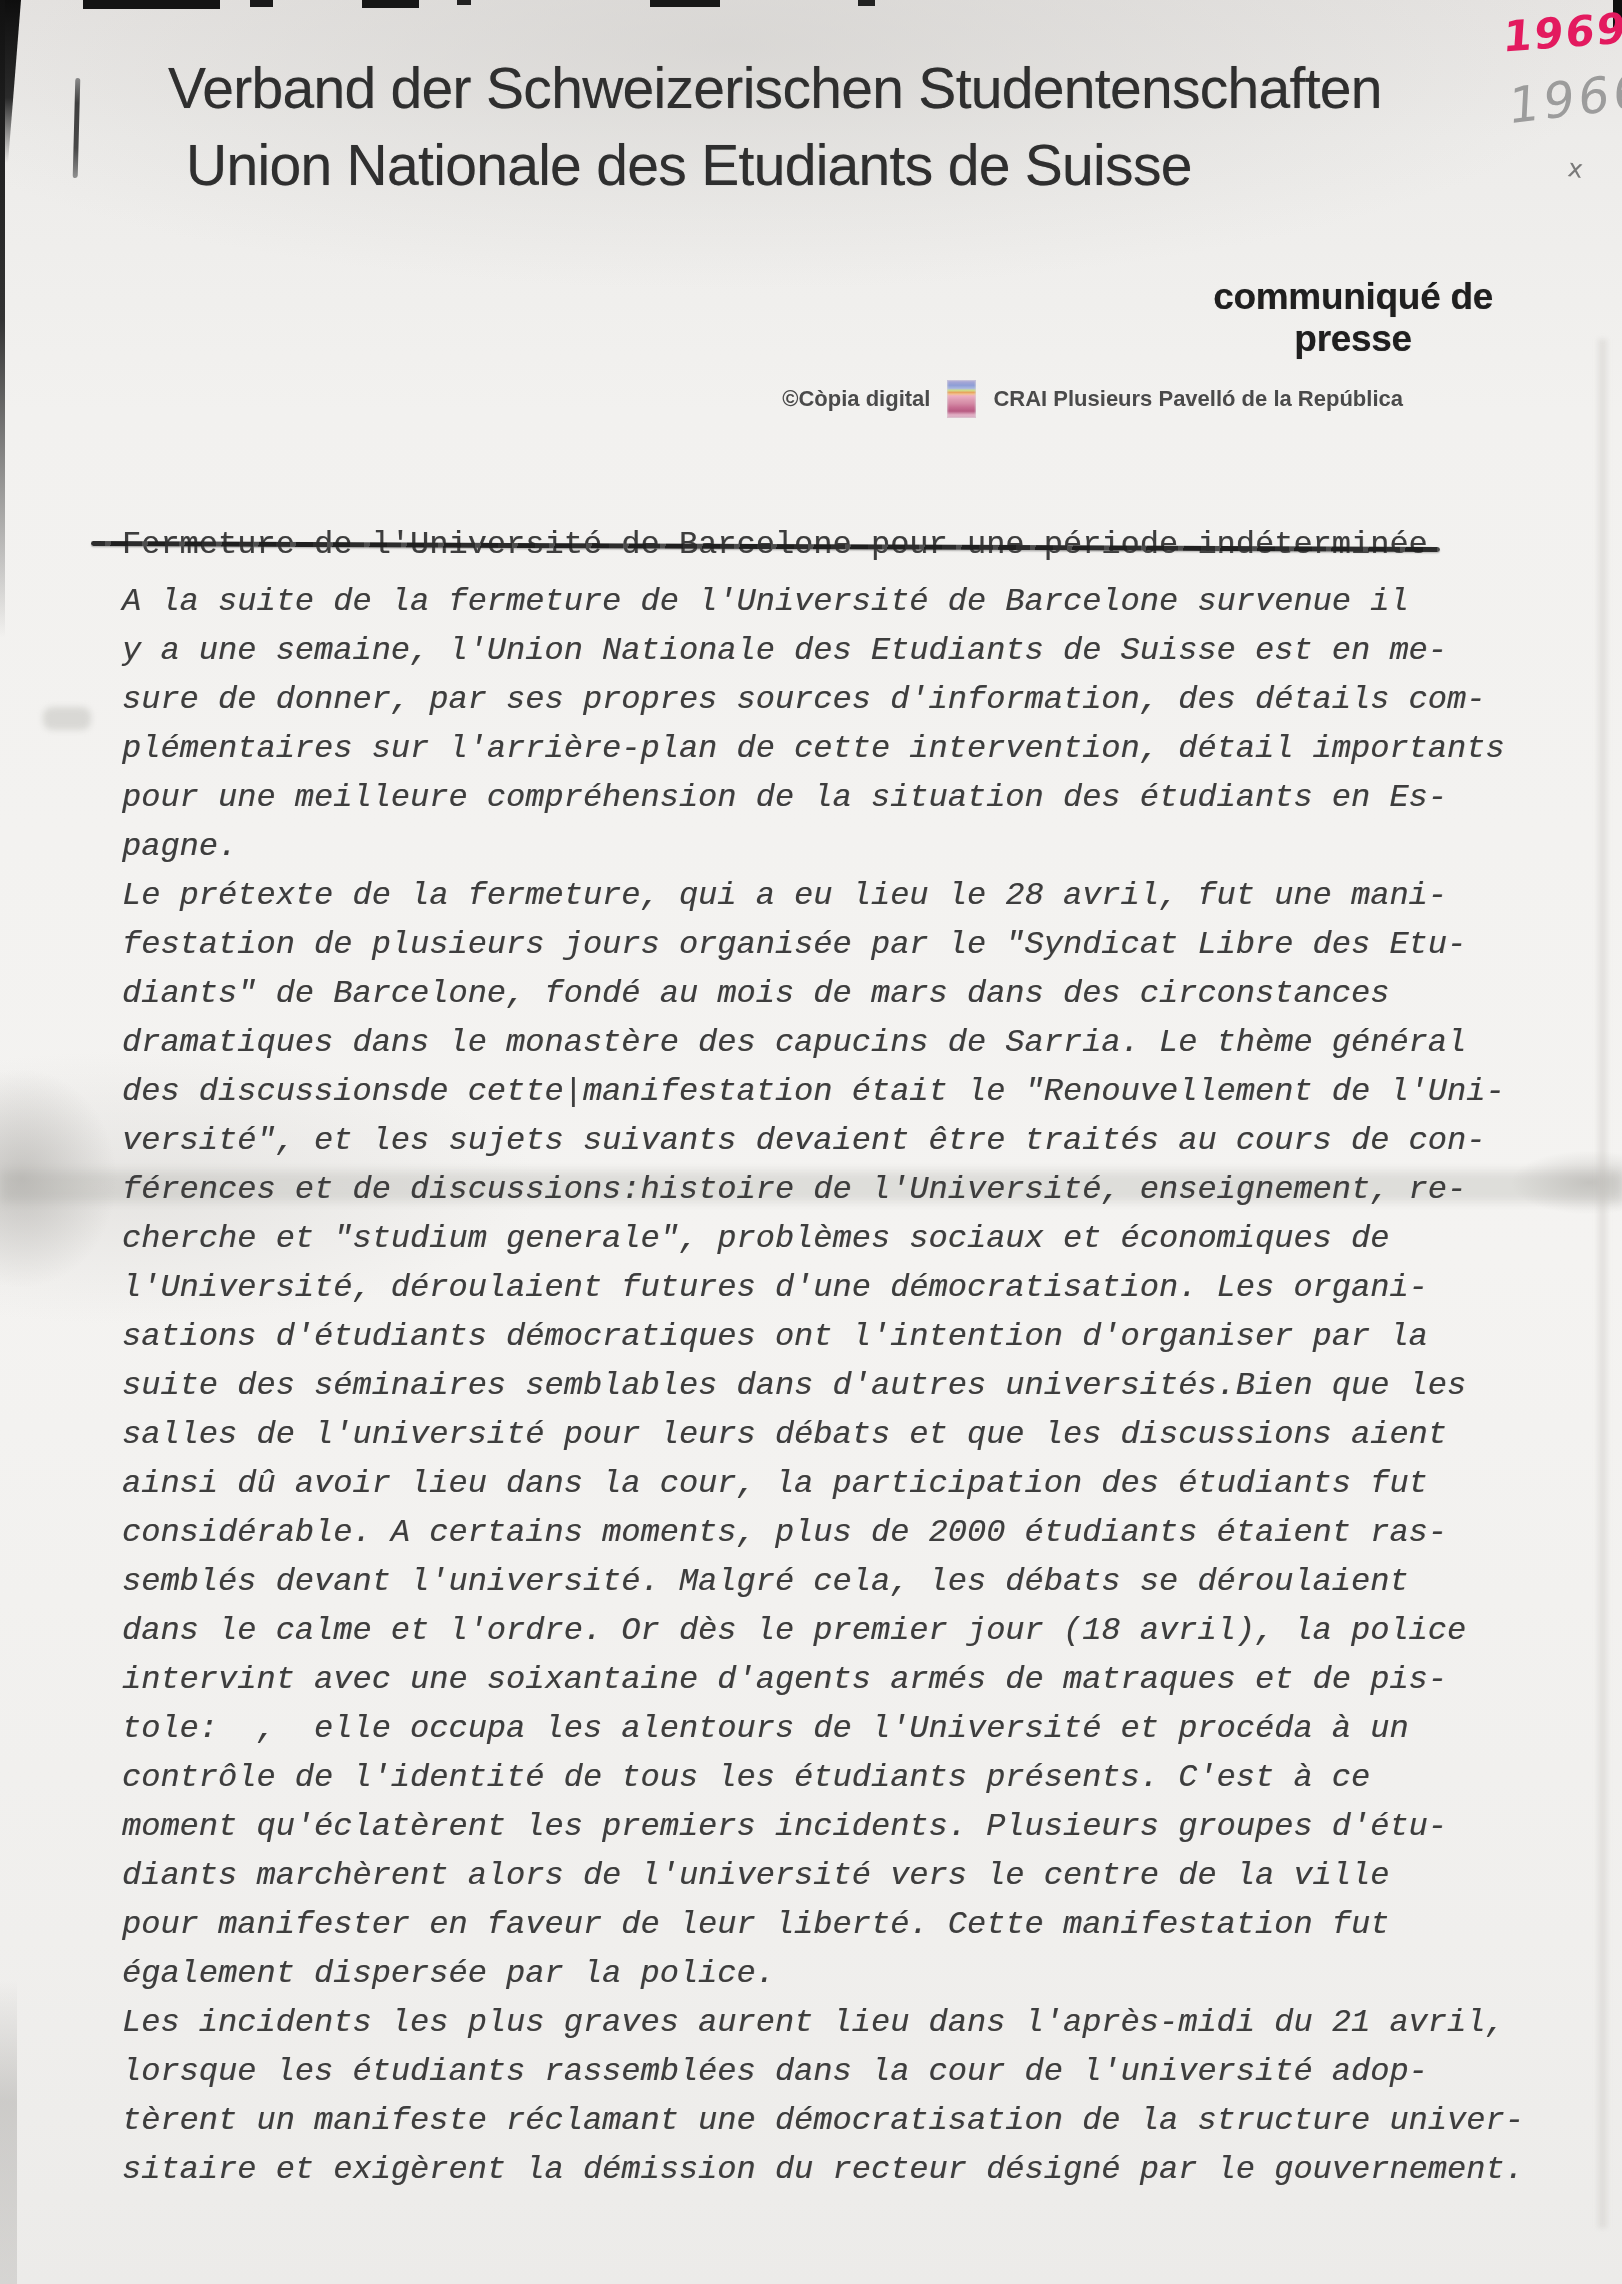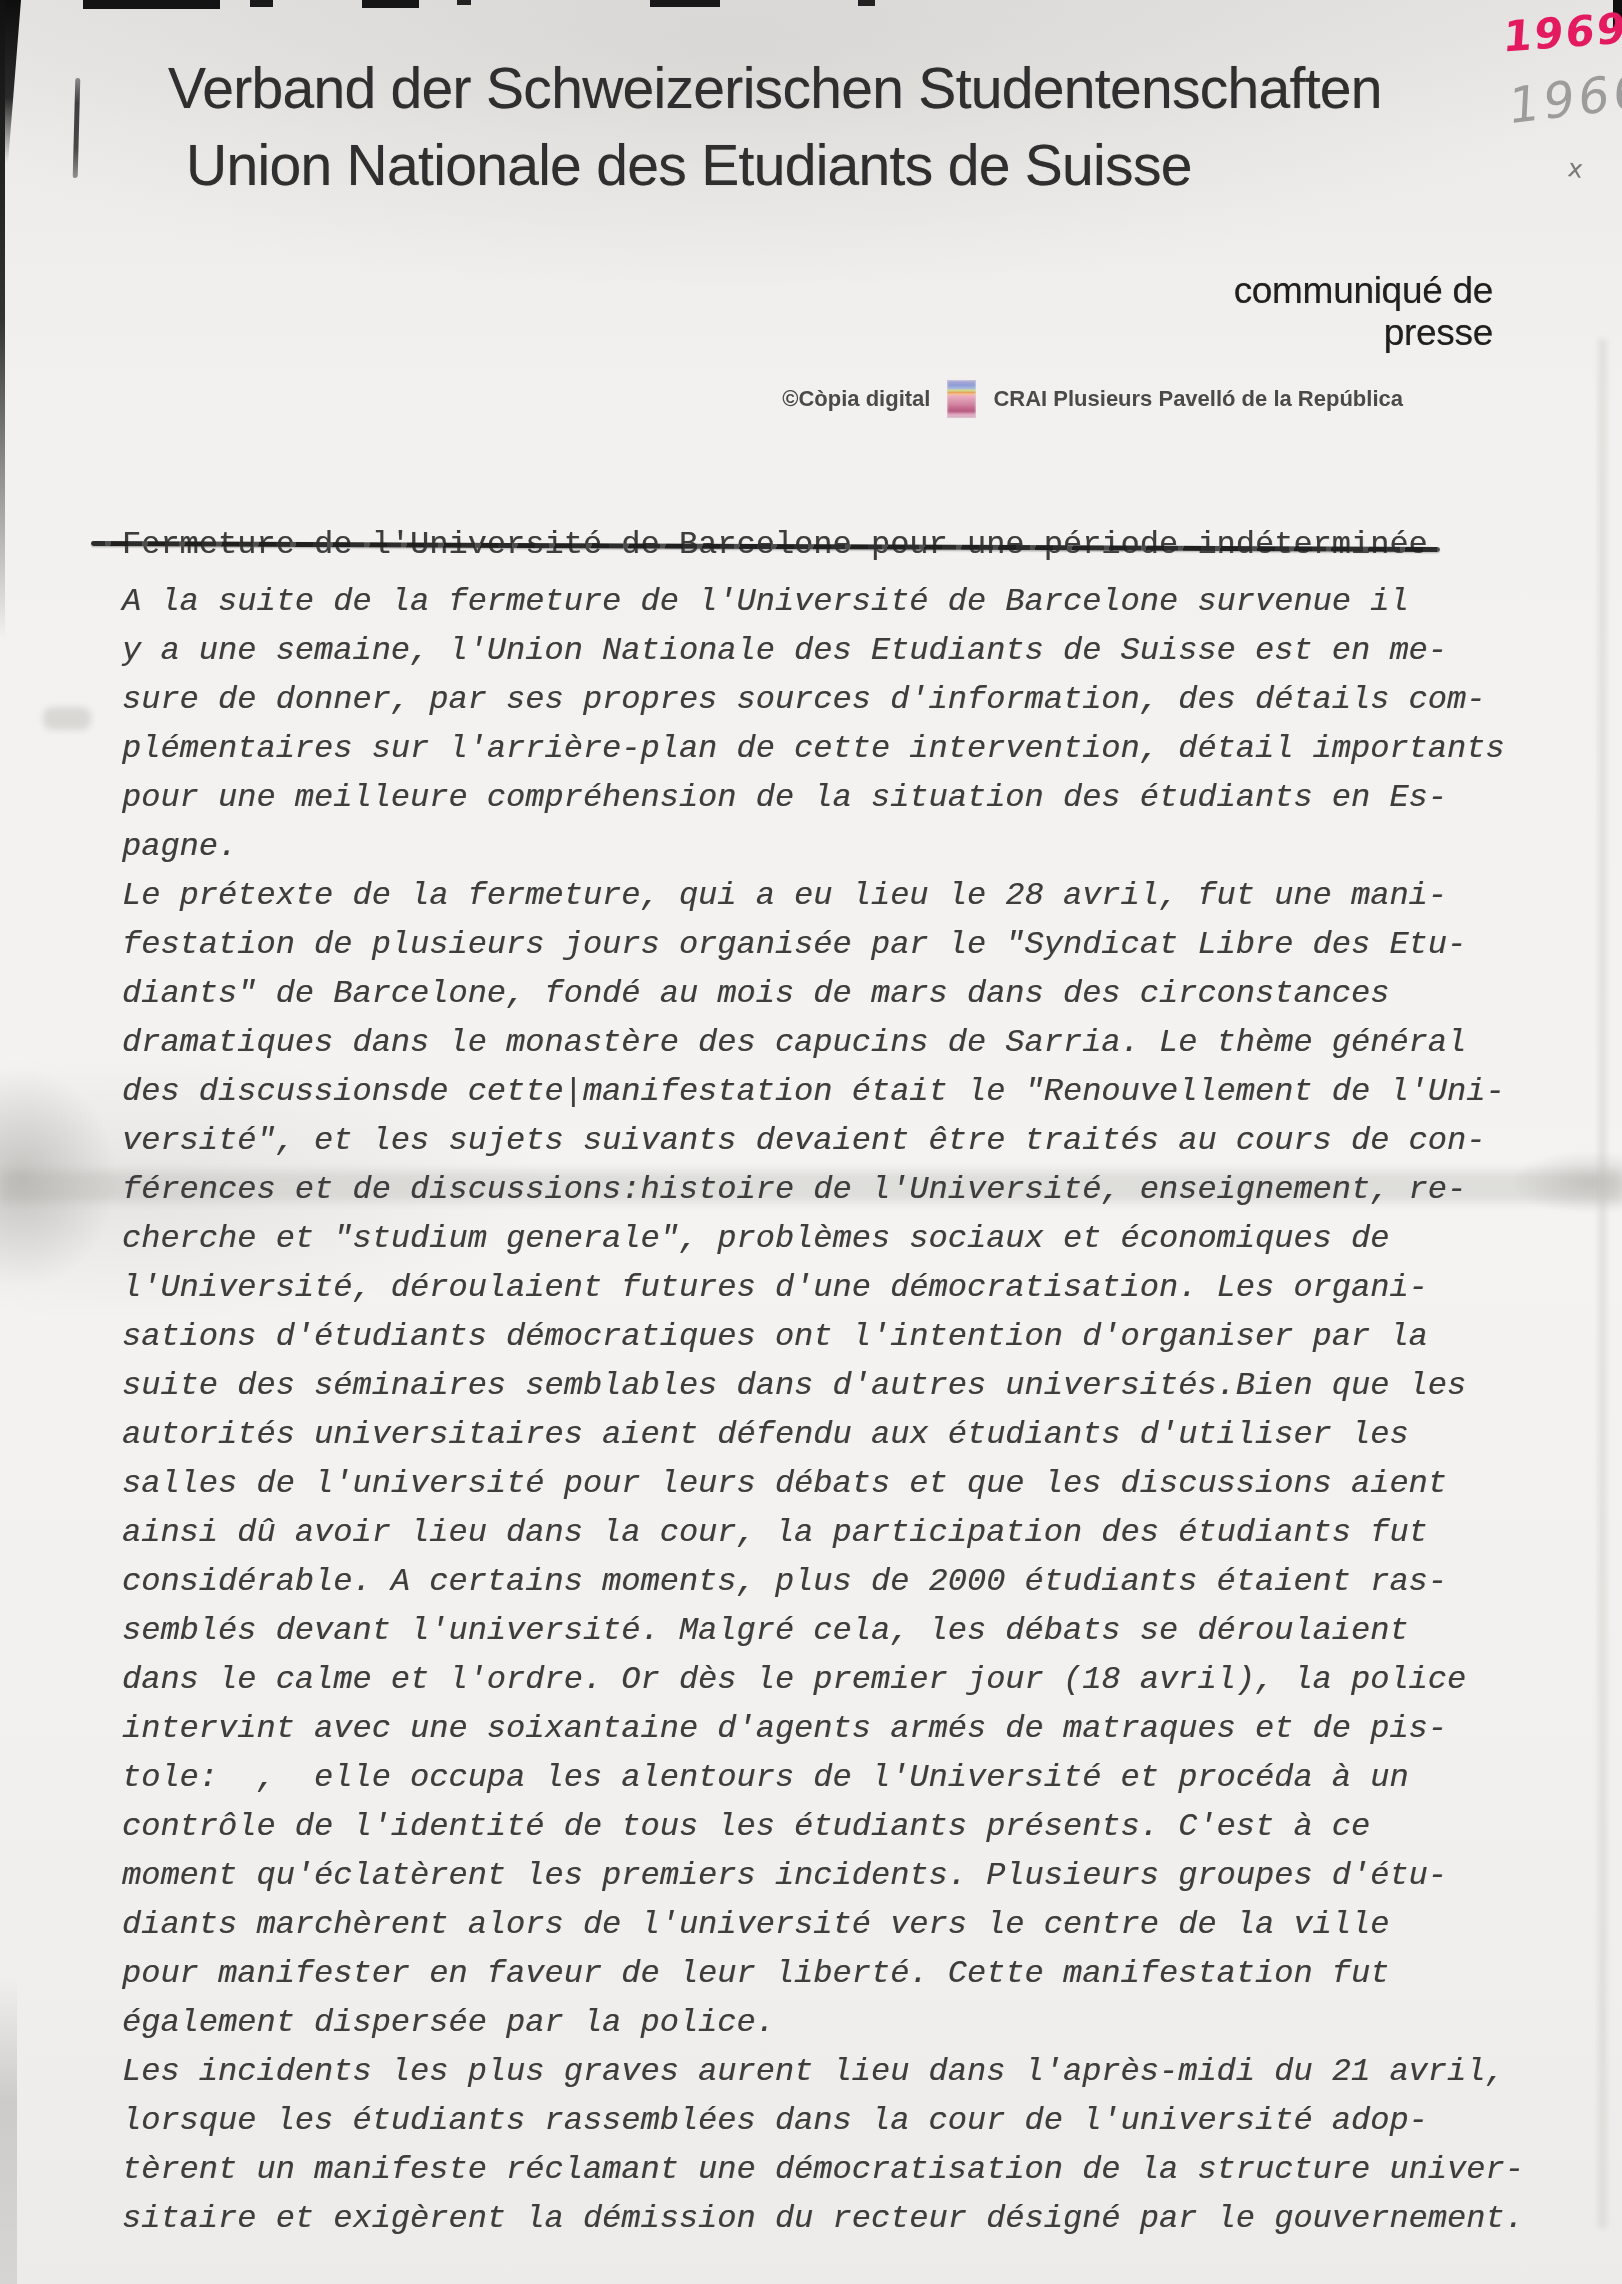--- a/index.html
+++ b/index.html
@@ -39,22 +39,22 @@
     position:absolute;left:1568px;top:154px;
     font-size:25px;color:#7a7a7a;transform:rotate(8deg);
     font-family:"DejaVu Sans",sans-serif;
   }
   .pen-stroke{
     position:absolute;left:74px;top:78px;width:4.6px;height:100px;
     background:linear-gradient(180deg,#8a8a8a,#3f3f3f 25%,#474747 70%,#909090);
     border-radius:2.6px;transform:rotate(1.5deg);
   }
   .press{
-    position:absolute;right:130px;top:270px;
-    text-align:right;font-size:37px;font-weight:normal;line-height:42px;
+    position:absolute;right:130px;top:276px;
+    text-align:center;font-size:37px;font-weight:bold;line-height:42px;
     color:#1f1f1f;letter-spacing:-0.3px;white-space:nowrap;
     text-shadow:0 0 0.7px rgba(0,0,0,.5);
   }
   .watermark{
     position:absolute;right:220px;top:380px;
     display:flex;align-items:center;gap:17px;
     font-size:22px;font-weight:bold;color:#4a4a4a;white-space:nowrap;
   }
   .crai-logo{
     display:inline-block;width:29px;height:38px;
@@ -184,21 +184,20 @@
       <div class="body-line">festation de plusieurs jours organisée par le "Syndicat Libre des Etu-</div>
       <div class="body-line">diants" de Barcelone, fondé au mois de mars dans des circonstances</div>
       <div class="body-line">dramatiques dans le monastère des capucins de Sarria. Le thème général</div>
       <div class="body-line">des discussionsde cette|manifestation était le "Renouvellement de l'Uni-</div>
       <div class="body-line">versité", et les sujets suivants devaient être traités au cours de con-</div>
       <div class="body-line">férences et de discussions:histoire de l'Université, enseignement, re-</div>
       <div class="body-line">cherche et "studium generale", problèmes sociaux et économiques de</div>
       <div class="body-line">l'Université, déroulaient futures d'une démocratisation. Les organi-</div>
       <div class="body-line">sations d'étudiants démocratiques ont l'intention d'organiser par la</div>
       <div class="body-line">suite des séminaires semblables dans d'autres universités.Bien que les</div>
-      <div class="body-line">autorités universitaires aient défendu aux étudiants d'utiliser les</div>
       <div class="body-line">salles de l'université pour leurs débats et que les discussions aient</div>
       <div class="body-line">ainsi dû avoir lieu dans la cour, la participation des étudiants fut</div>
       <div class="body-line">considérable. A certains moments, plus de 2000 étudiants étaient ras-</div>
       <div class="body-line">semblés devant l'université. Malgré cela, les débats se déroulaient</div>
       <div class="body-line">dans le calme et l'ordre. Or dès le premier jour (18 avril), la police</div>
       <div class="body-line">intervint avec une soixantaine d'agents armés de matraques et de pis-</div>
       <div class="body-line">tole:  ,  elle occupa les alentours de l'Université et procéda à un</div>
       <div class="body-line">contrôle de l'identité de tous les étudiants présents. C'est à ce</div>
       <div class="body-line">moment qu'éclatèrent les premiers incidents. Plusieurs groupes d'étu-</div>
       <div class="body-line">diants marchèrent alors de l'université vers le centre de la ville</div>

